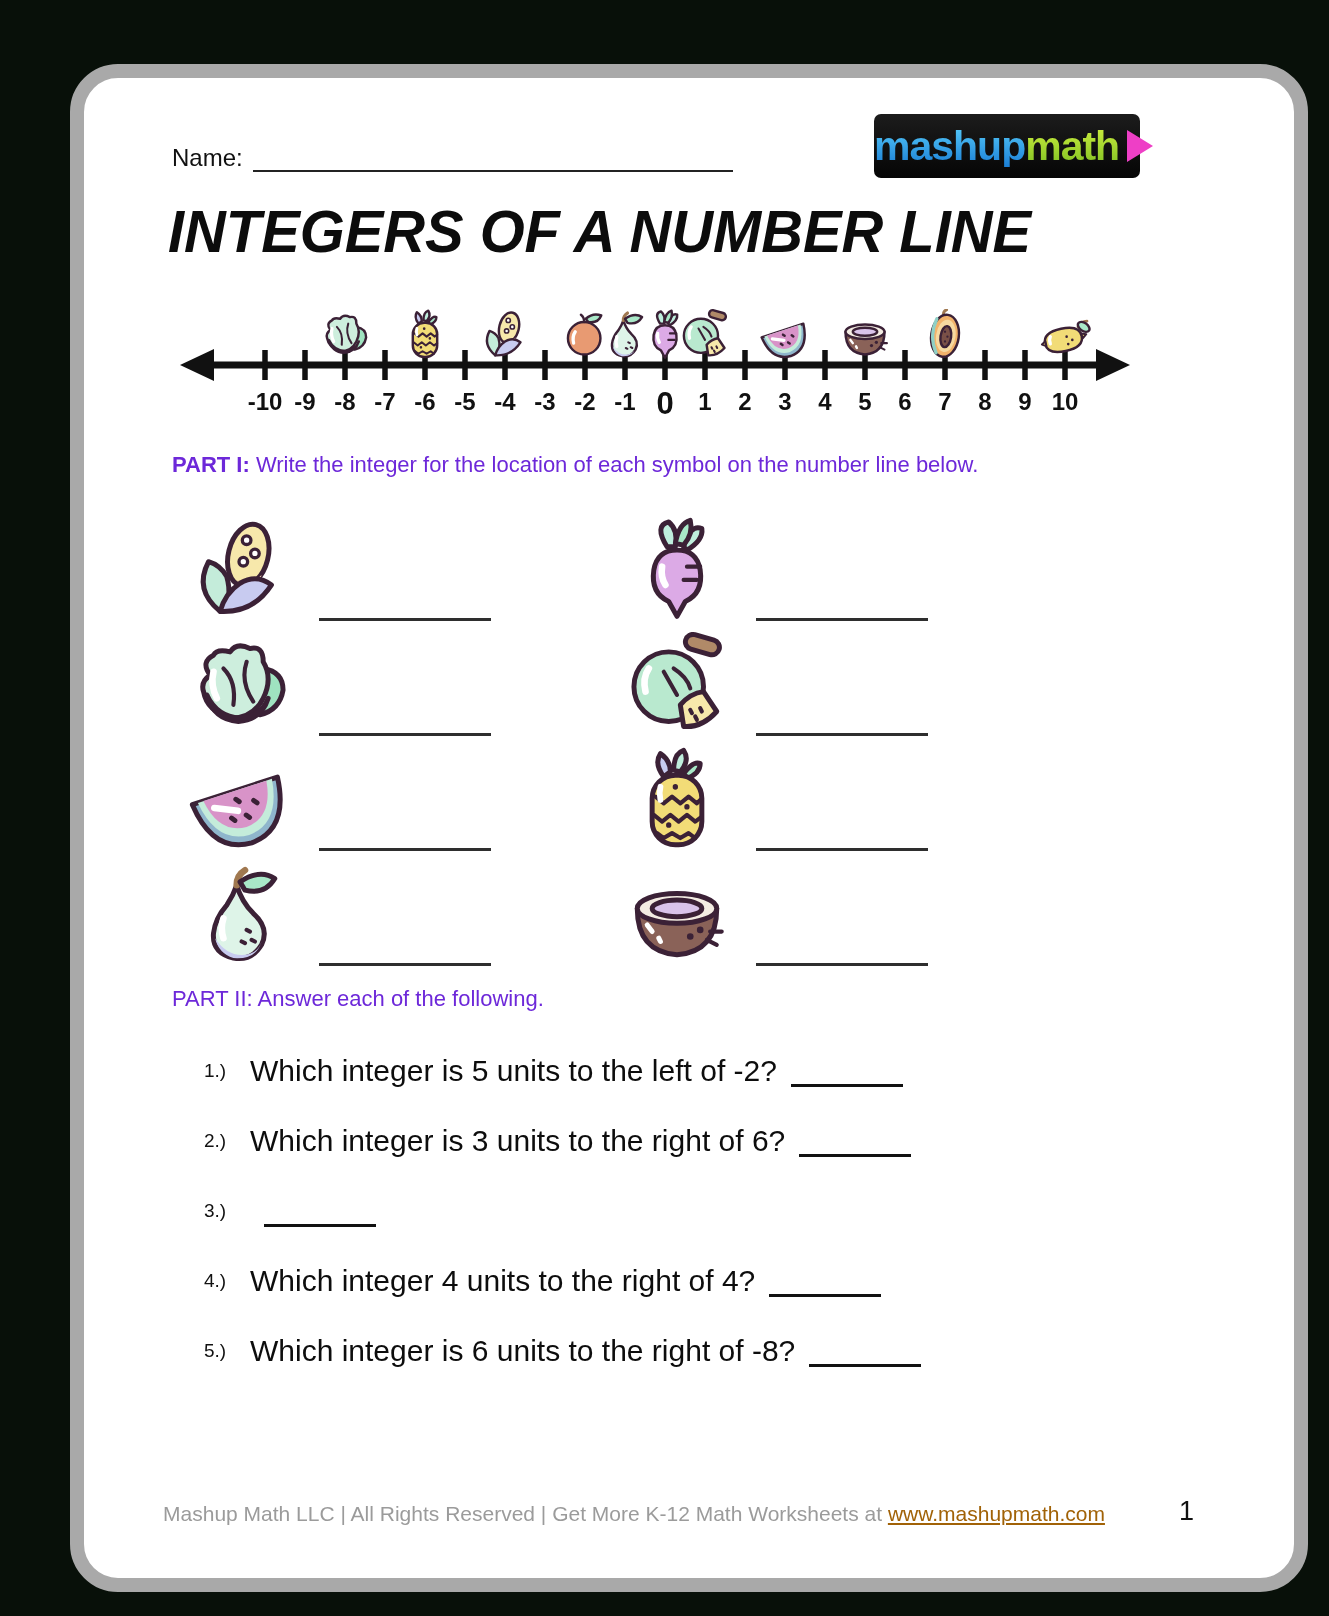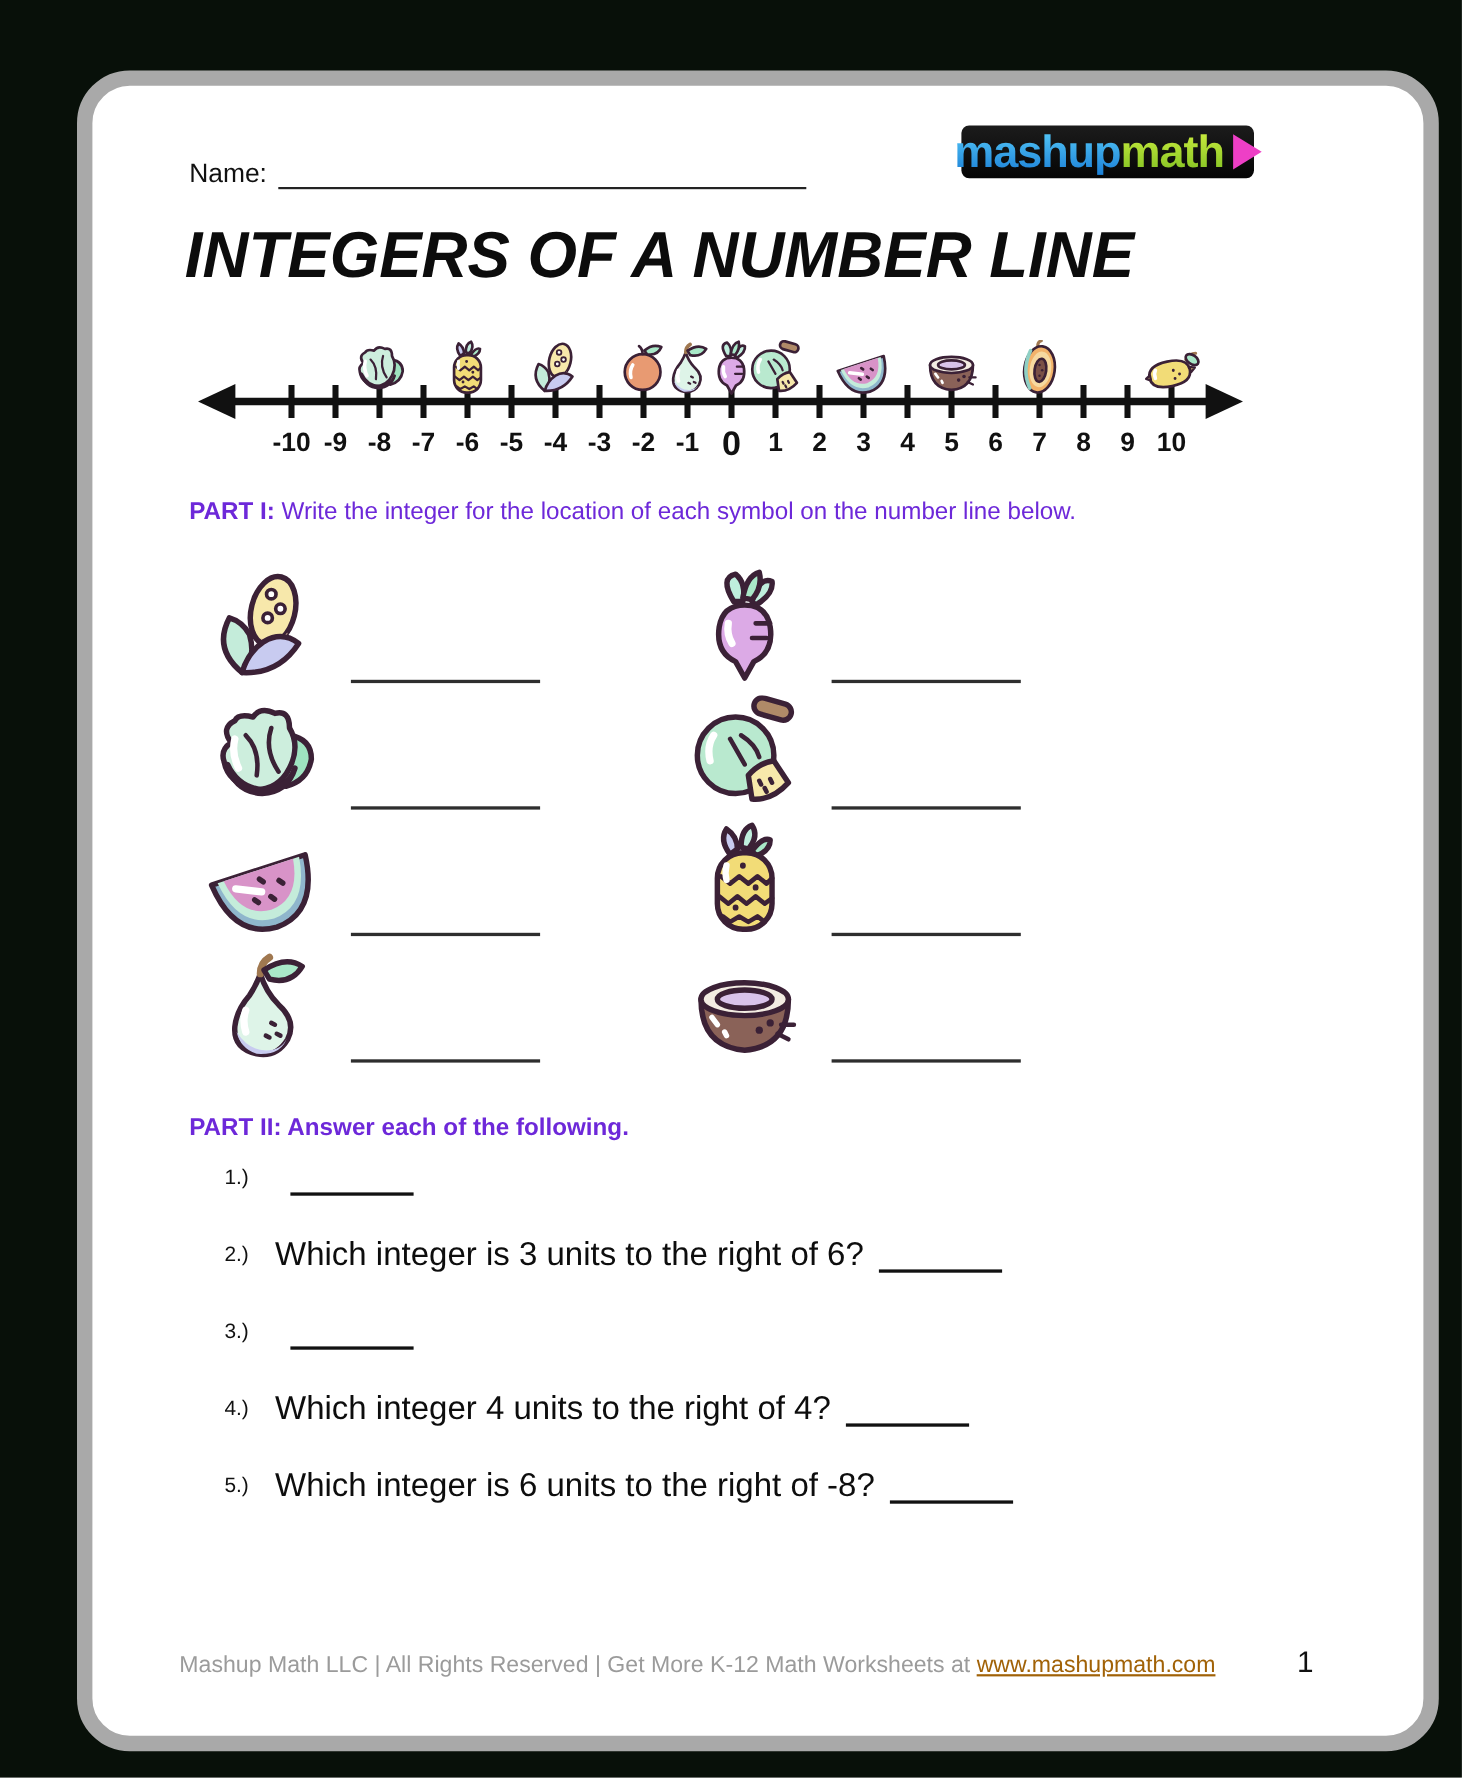--- a/index.html
+++ b/index.html
@@ -15,23 +15,23 @@
     border:14px solid #a9a9a9;border-radius:48px;
   }
   .content{position:absolute;left:0;top:0;width:1210px;height:1500px;}
 
   
   .name-row{position:absolute;left:88px;top:62px;display:flex;align-items:flex-end;}
   .name-label{font-size:24px;color:#111;}
   .name-line{width:480px;border-bottom:2px solid #232323;height:30px;margin-left:10px;}
 
   .logo{
-    position:absolute;left:790px;top:36px;width:266px;height:48px;
+    position:absolute;left:790px;top:36px;width:266px;height:64px;
     background:linear-gradient(180deg,#1c1c1c,#050505);
-    border-radius:7px;display:flex;align-items:center;justify-content:center;
+    border-radius:7px;display:flex;align-items:center;
   }
   .logo-text{font-size:41px;font-weight:bold;letter-spacing:-1px;line-height:1;}
   .logo-mashup{
     background:linear-gradient(180deg,#55c9f8 0%,#1b7fd6 100%);
     -webkit-background-clip:text;background-clip:text;color:transparent;
   }
   .logo-math{
     background:linear-gradient(180deg,#cdee3f 0%,#7fc022 100%);
     -webkit-background-clip:text;background-clip:text;color:transparent;
   }
@@ -47,21 +47,21 @@
     letter-spacing:0px;white-space:nowrap;transform:scaleX(.98);transform-origin:left;
   }
 
   
   #numberline-svg{position:absolute;left:0;top:226px;}
   .nl-label{font-family:"Liberation Sans",sans-serif;font-weight:bold;}
 
   
   .part-heading{position:absolute;left:88px;font-size:22px;color:#6d28d9;}
   .ph1{top:374px;}
-  .ph2{top:934px;font-weight:bold;}
+  .ph2{top:908px;font-weight:normal;}
   .part-heading b{font-weight:bold;}
 
   
   #part1-grid{
     position:absolute;left:103px;top:430px;
     display:grid;grid-template-columns:437px 437px;grid-auto-rows:115px;
   }
   .p1cell{display:flex;align-items:flex-end;}
   .p1icon{width:106px;height:106px;flex:0 0 auto;margin-bottom:0px;}
   .p1blank{width:172px;border-bottom:3px solid #2e2e2e;height:4px;margin-left:26px;margin-bottom:2px;}
@@ -337,20 +337,21 @@
           </svg>
           <div class="p1blank"></div>
         </div>
       </div>
 
     <div class="part-heading ph2">PART II: Answer each of the following.</div>
 
     <div id="part2-list">
         <div class="q">
           <span class="qnum">1.)</span>
+          <span class="qtext">Which integer is 5 units to the left of -2?</span>
           <span class="qblank"></span>
         </div>
         <div class="q">
           <span class="qnum">2.)</span>
           <span class="qtext">Which integer is 3 units to the right of 6?</span>
           <span class="qblank"></span>
         </div>
         <div class="q">
           <span class="qnum">3.)</span>
           <span class="qblank"></span>

